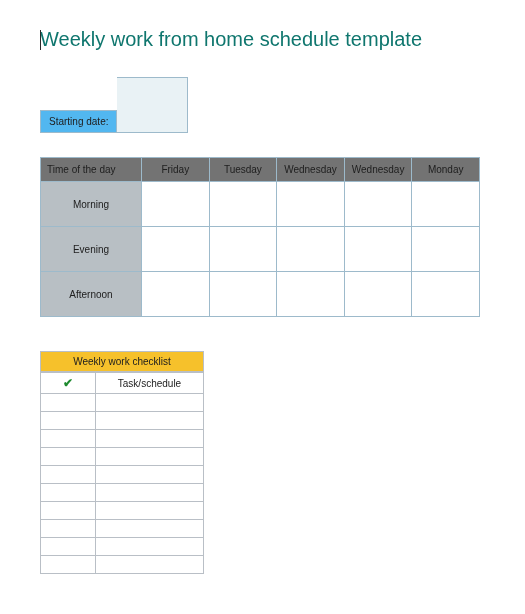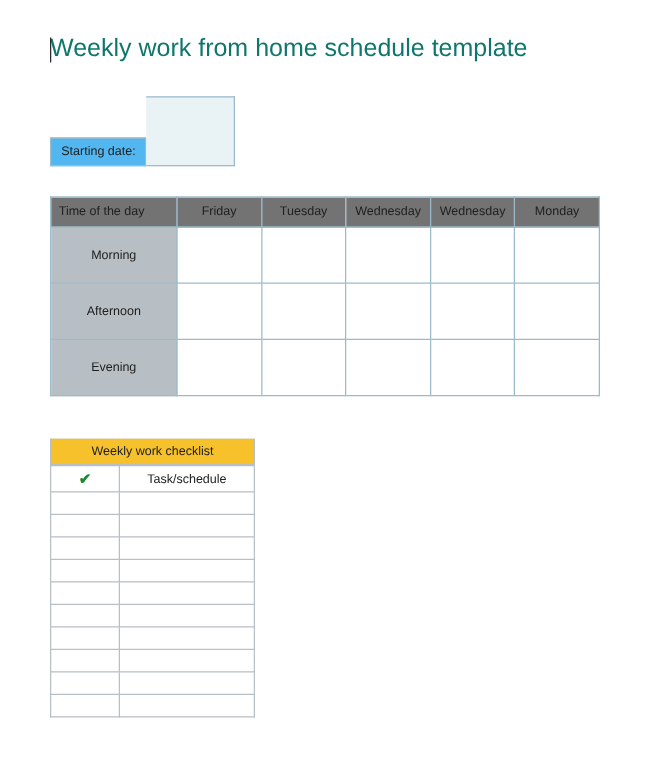--- a/index.html
+++ b/index.html
@@ -50,29 +50,29 @@
       <tbody>
         <tr>
           <td class="time">Morning</td>
           <td></td>
           <td></td>
           <td></td>
           <td></td>
           <td></td>
         </tr>
         <tr>
-          <td class="time">Afternoon</td>
+          <td class="time">Evening</td>
           <td></td>
           <td></td>
           <td></td>
           <td></td>
           <td></td>
         </tr>
         <tr>
-          <td class="time">Evening</td>
+          <td class="time">Afternoon</td>
           <td></td>
           <td></td>
           <td></td>
           <td></td>
           <td></td>
         </tr>
       </tbody>
     </table>
   </div>
 

